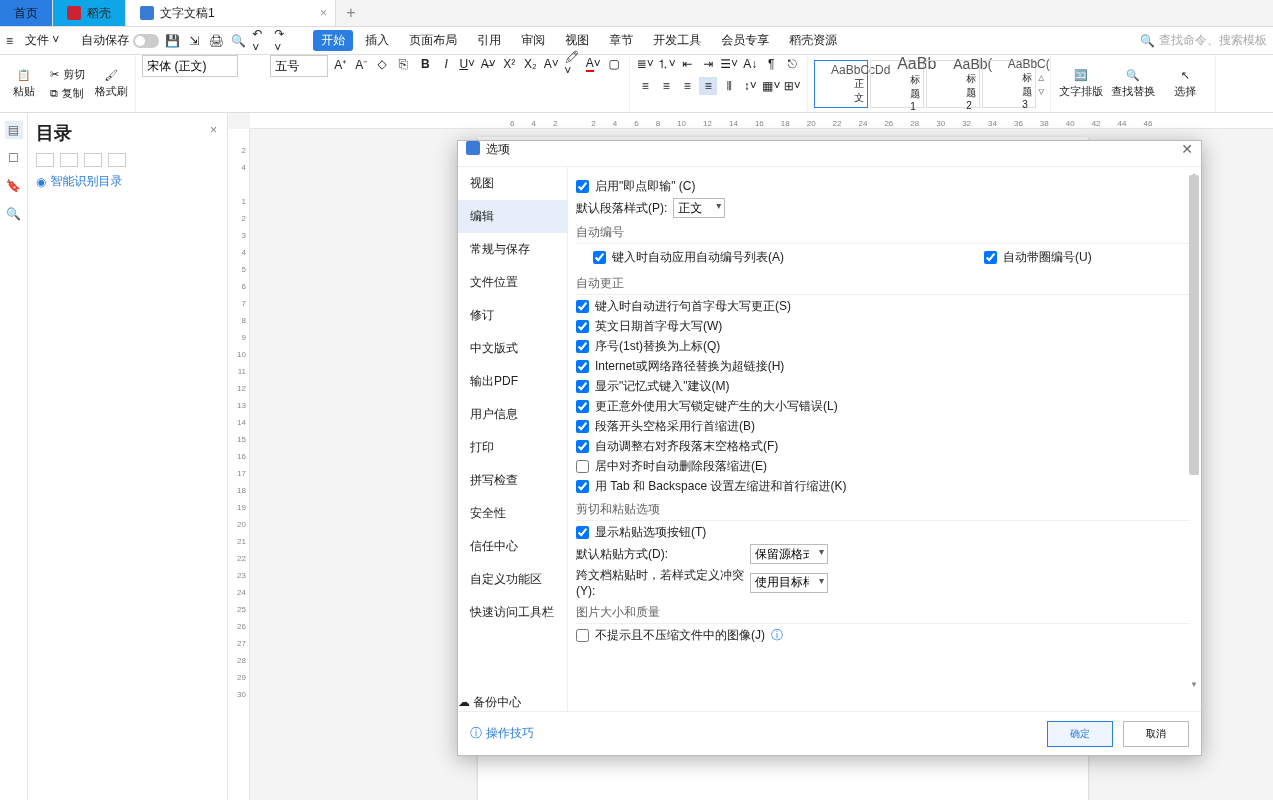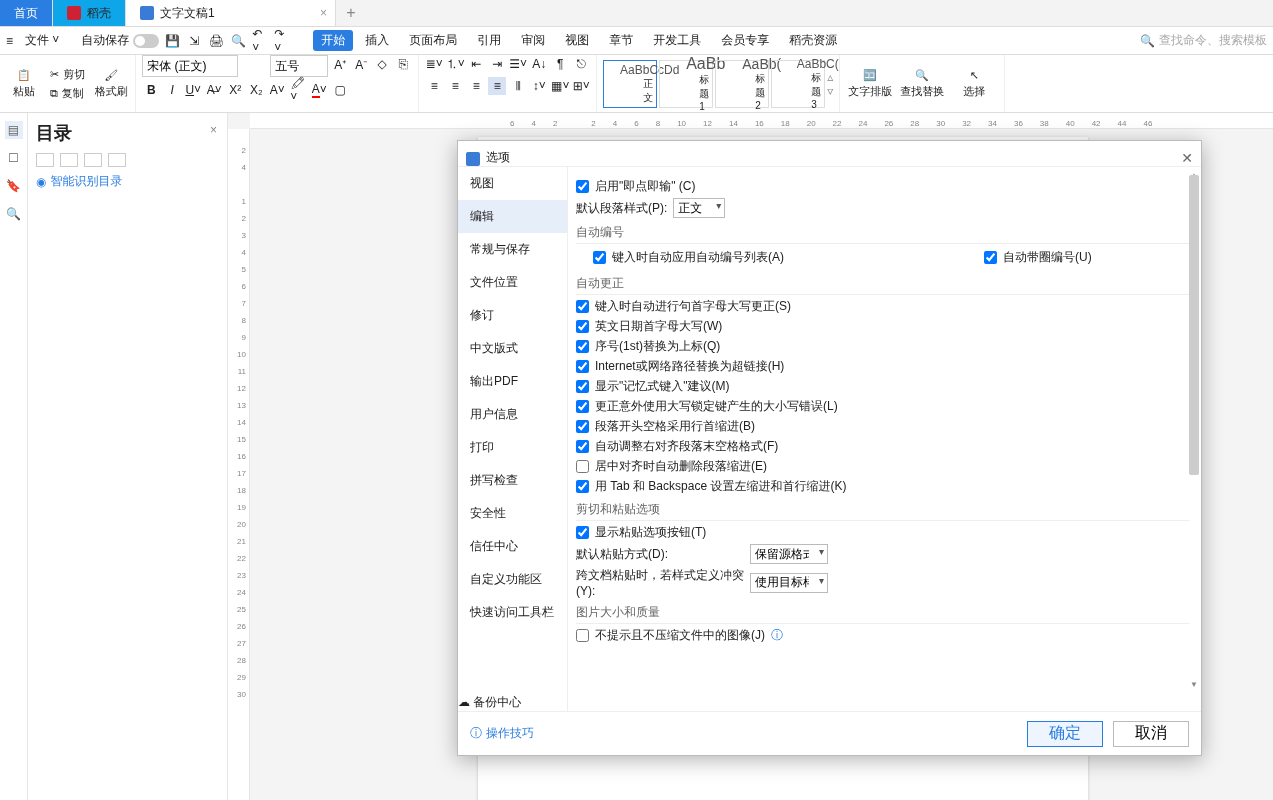--- a/index.html
+++ b/index.html
@@ -1,21 +1,21 @@
 <!DOCTYPE html>
 <html><head>
 <meta charset="utf-8">
 <style>
 * { box-sizing: border-box; margin: 0; padding: 0; font-family: "Microsoft YaHei", sans-serif; }
 body { font-size: 12px; background: #fff; color: #222; overflow: hidden; width: 1273px; height: 800px; position: relative; }
 
 
 .tabs { height: 27px; background: #f3f3f3; display: flex; align-items: stretch; border-bottom: 1px solid #ddd; }
 .tab { display: flex; align-items: center; padding: 0 14px; gap: 6px; border-right: 1px solid #ddd; font-size: 12px; cursor: pointer; }
-.tab.home { background: #2a7de1; color: #ffffff; }
+.tab.home { background: #2a7de1; color: #0f172a; }
 .tab.shell { background: #0ea5e9; }
 .tab.doc { background: #fff; width: 210px; position: relative; }
 .tab .close { position: absolute; right: 8px; color: #999; }
 .tab-add { width: 30px; display: flex; align-items: center; justify-content: center; color: #888; font-size: 16px; }
 .addr-icon { width: 14px; height: 14px; background: #c23; display: inline-block; border-radius: 2px; }
 .doc-icon  { width: 14px; height: 14px; background: #3a7bd5; display: inline-block; border-radius: 2px; }
 
 
 .menubar { height: 28px; display: flex; align-items: center; border-bottom: 1px solid #ddd; padding: 0 6px; gap: 4px; font-size: 12px; }
 .menubar .btn { padding: 2px 8px; border-radius: 3px; cursor: pointer; }
@@ -55,40 +55,40 @@
 
 
 .docarea { position: absolute; top: 113px; left: 228px; right: 0; bottom: 0; background: #f4f4f4; overflow: hidden; }
 .vruler { position: absolute; top: 16px; left: 0; width: 22px; bottom: 0; background: #fff; border-right: 1px solid #e5e5e5; font-size: 8px; color: #888; }
 .vruler div { height: 17px; text-align: right; padding-right: 3px; }
 .hruler { position: absolute; top: 0; left: 22px; right: 0; height: 16px; background: #fff; border-bottom: 1px solid #e5e5e5; font-size: 8px; color: #888; display: flex; align-items: flex-end; padding-left: 260px; gap: 17px; }
 .page { position: absolute; top: 24px; left: 250px; width: 610px; height: 770px; background: #fff; box-shadow: 0 1px 3px rgba(0,0,0,.2); }
 
 
 .dialog { position: absolute; top: 140px; left: 457px; width: 745px; height: 616px; background: #fff; border: 1px solid #bbb; box-shadow: 0 4px 20px rgba(0,0,0,.3); display: flex; flex-direction: column; }
-.dlg-title { height: 26px; display: flex; align-items: flex-end; padding: 0 8px; font-size: 12px; border-bottom: 1px solid #eee; }
+.dlg-title { height: 26px; display: flex; align-items: flex-start; padding: 0 8px; font-size: 12px; border-bottom: 1px solid #eee; }
 .dlg-title .tico { width: 14px; height: 14px; background:#3a7bd5; border-radius:2px; margin-right:6px; }
 .dlg-title .x { margin-left: auto; font-size: 14px; color: #666; cursor: pointer; }
 .dlg-body { flex: 1; display: flex; overflow: hidden; }
 .dlg-nav { width: 110px; background: #fff; border-right: 1px solid #eee; }
 .dlg-nav .navitem { padding: 8px 12px; font-size: 12px; cursor: pointer; }
 .dlg-nav .navitem.sel { background: #e6eef9; }
 .dlg-content { flex: 1; overflow-y: auto; padding: 8px 12px 8px 8px; font-size: 12px; position: relative; }
 .row { display: flex; align-items: center; gap: 6px; margin: 3px 0; }
 .section { color: #666; font-size: 12px; margin: 6px 0 2px; border-bottom: 1px solid #eee; padding-bottom: 2px; }
 input[type=checkbox] { width: 13px; height: 13px; }
 select, .sel2 { border: 1px solid #bbb; height: 20px; font-size: 12px; padding: 0 18px 0 4px; background: #fff; appearance: none; position: relative; }
 .combo { position: relative; display: inline-block; }
 .combo::after { content: "▾"; position: absolute; right: 4px; top: 2px; font-size: 10px; color: #555; pointer-events: none; }
 .hl { border: 2px solid #d22; padding: 1px; display: inline-block; }
 .col2 { display: flex; gap: 200px; margin-left: 17px; }
 .dlg-foot { height: 44px; border-top: 1px solid #eee; display: flex; align-items: center; padding: 0 12px; gap: 10px; }
 .dlg-foot .tips { color: #2a7de1; display: flex; align-items: center; gap: 4px; }
 .dlg-foot .spacer { flex: 1; }
-.dlg-foot button { width: 76px; height: 26px; border: 1px solid #bbb; background: #fff; font-size: 16px; }
+.dlg-foot button { width: 66px; height: 26px; border: 1px solid #bbb; background: #fff; font-size: 10px; }
 .dlg-foot button.primary { border-color: #2a7de1; color: #2a7de1; background: #eef5ff; }
 .scrollbar { position: absolute; right: 2px; top: 8px; bottom: 8px; width: 10px; }
 .scrollbar .thumb { position: absolute; top: 0; width: 10px; height: 300px; background: #ccc; border-radius: 2px; }
 .scrollbar .arr { position: absolute; width: 10px; height: 10px; color: #888; font-size: 8px; text-align: center; }
 </style>
 </head>
 <body>
 
 <div class="tabs">
   <div class="tab home">
@@ -140,21 +140,21 @@
       </div>
     <div class="small-stack">
       <div class="small-item">✂ <span>剪切</span></div>
       <div class="small-item">⧉ <span>复制</span></div>
     </div>
     <div class="big-btn">
         <span>🖌</span>
         <span>格式刷</span>
       </div>
   </div>
-  <div class="ribbon-group font-group" style="flex-direction:column;align-items:flex-start;gap:4px">
+  <div class="ribbon-group font-group" style="flex-direction:row;align-items:flex-start;gap:4px">
     <div class="icon-row">
       <input class="sel" style="width: 96px;" value="宋体 (正文)">
       <input class="sel" style="width: 58px; margin-left: 29px;" value="五号">
       <span class="ico">A⁺</span>
       <span class="ico">A⁻</span>
       <span class="ico">◇</span>
       <span class="ico">⎘</span>
     </div>
     <div class="icon-row">
       <span class="ico">

